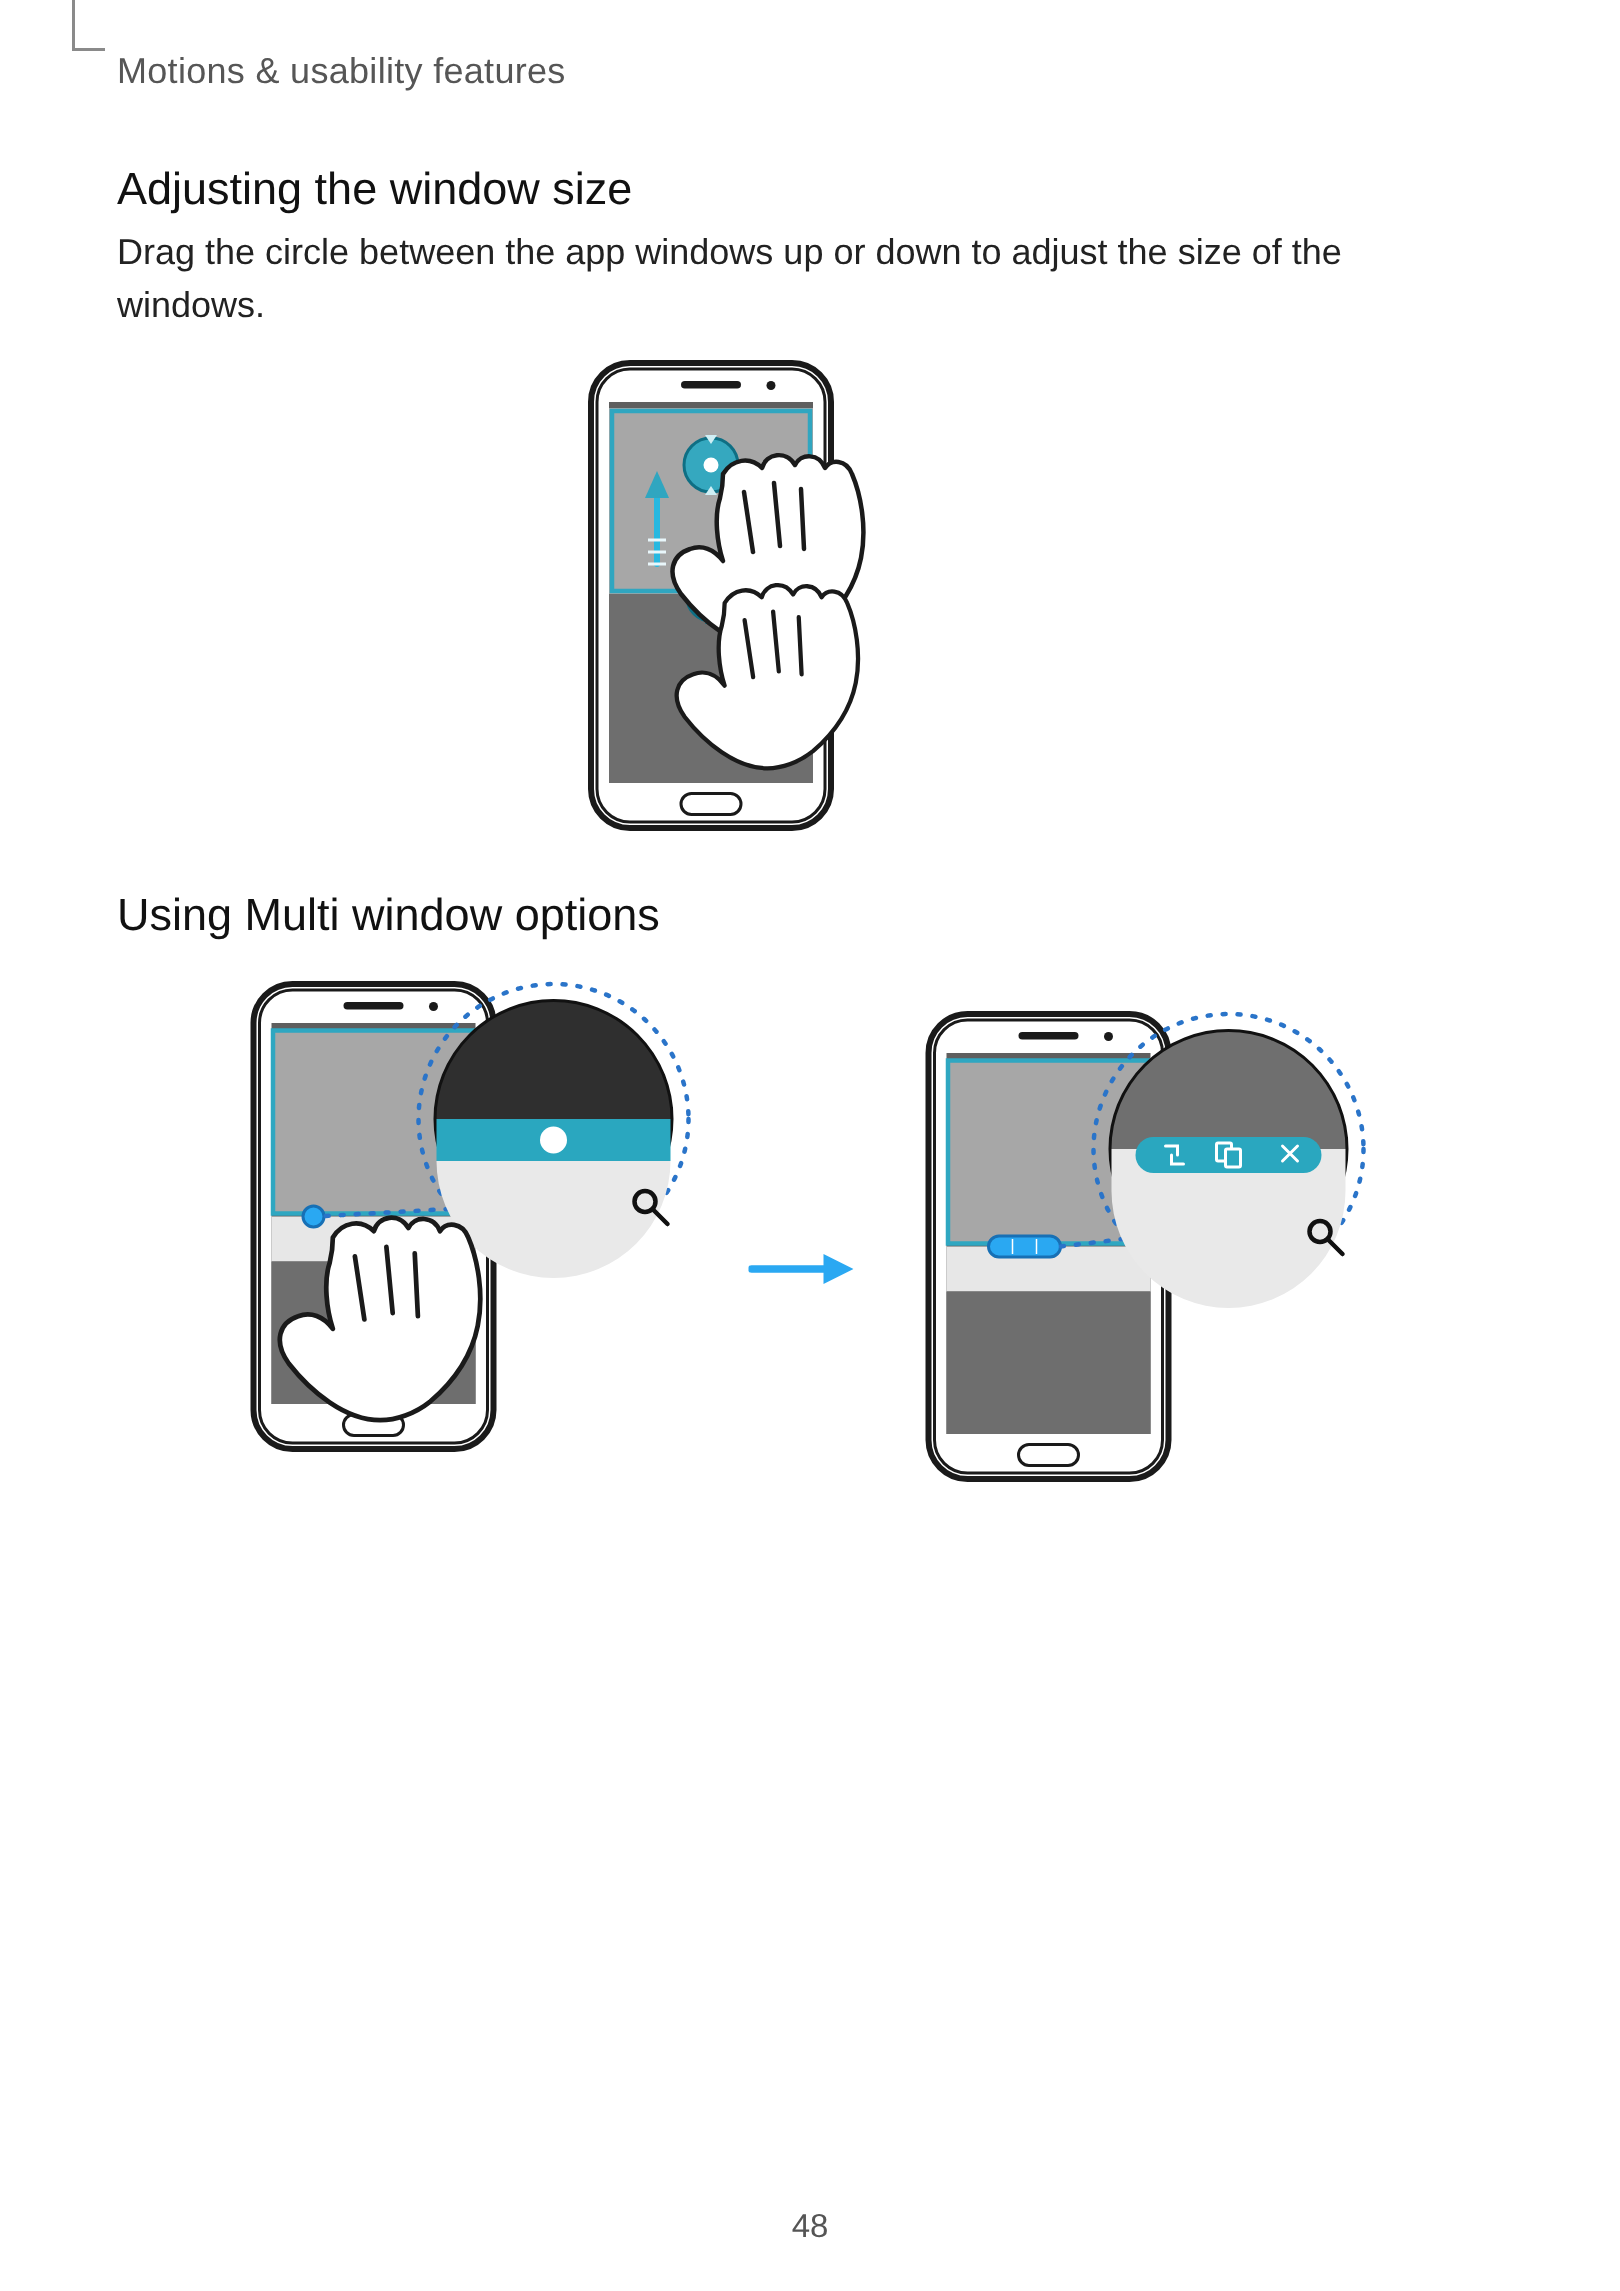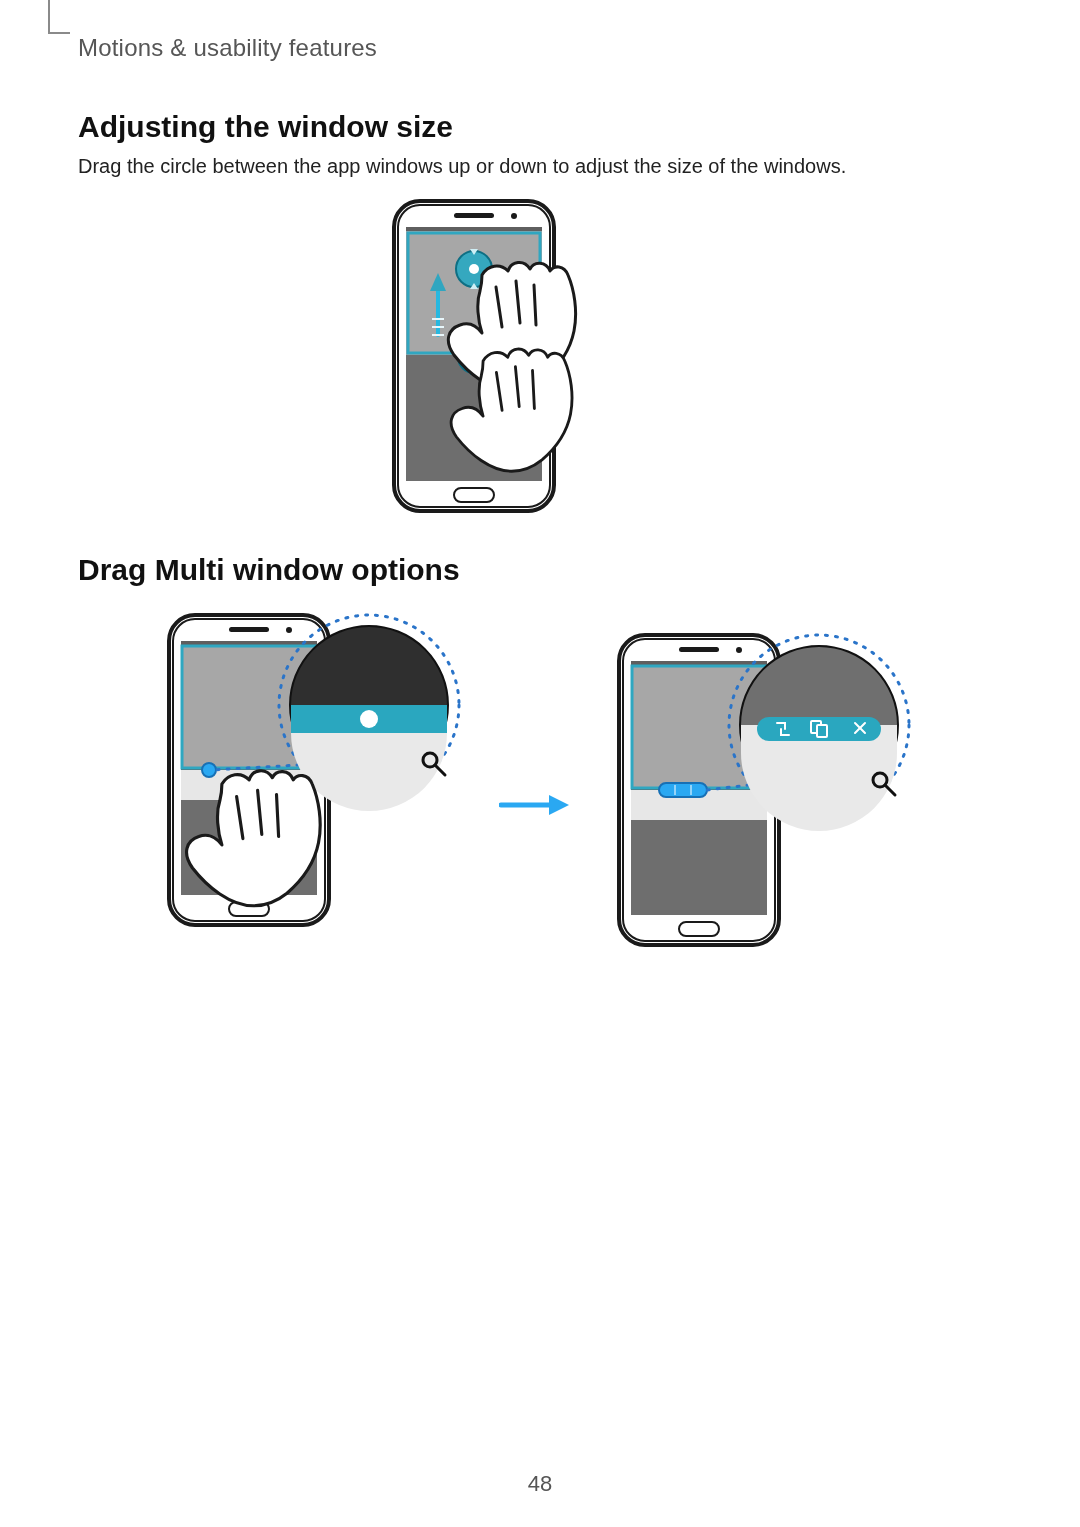--- a/index.html
+++ b/index.html
@@ -36,26 +36,26 @@
     letter-spacing:.2px;
     text-align:center;
   }
   .content{
     position:absolute;
     left:78px; right:90px; top:100px;
   }
   h2.section-title{
     margin:10px 0 8px 0;
     font-size:30px;
-    font-weight:700;
+    font-weight:400;
     color:#111;
   }
   p.body{
     margin:6px 0 12px 0;
-    font-size:20px;
+    font-size:24px;
     line-height:1.45;
     color:#222;
   }
   .fig{display:flex; justify-content:center; margin:14px 0 28px 0;}
   .fig svg{display:block;}
   .fig-row{display:flex; justify-content:center; align-items:center; gap:30px; margin:18px 0 0 0;}
   .page-number{
     position:absolute;
     left:0; right:0; bottom:30px;
     text-align:center;
@@ -137,21 +137,21 @@
 
       <g transform="translate(6,90) scale(0.95)">
         <path class="hand" d="M98 80 c6 -10 18 -12 26 -4 c3 -10 16 -12 22 -2 c4 -8 16 -8 20 2 c4 -6 14 -6 18 4 c6 14 10 36 6 56 c-4 20 -16 36 -30 48 c-10 8 -22 12 -32 12 c-22 0 -44 -18 -58 -36 c-10 -14 -6 -26 6 -30 c8 -3 16 0 22 8 c-4 -12 -6 -30 -2 -42 c2 -8 2 -16 2 -16 z"></path>
         <path class="hand" d="M112 92 l6 40"></path>
         <path class="hand" d="M132 86 l4 42"></path>
         <path class="hand" d="M150 90 l2 40"></path>
       </g>
     </svg>
   </div>
 
-  <h2 class="section-title">Drag Multi window options</h2>
+  <h2 class="section-title">Using Multi window options</h2>
 
   <div class="fig-row">
 
     <svg width="320" height="400" viewBox="0 0 320 400">
       <rect x="20" y="10" width="160" height="310" rx="26" class="phone-outline"></rect>
       <rect x="24" y="14" width="152" height="302" rx="22" class="phone-inner"></rect>
       <rect x="80" y="22" width="40" height="5" rx="2.5" fill="#1a1a1a"></rect>
       <circle cx="140" cy="25" r="3" fill="#1a1a1a"></circle>
       <rect x="80" y="297" width="40" height="14" rx="7" class="phone-inner"></rect>
       <rect x="32" y="36" width="136" height="254" fill="#5f5f5f"></rect>

